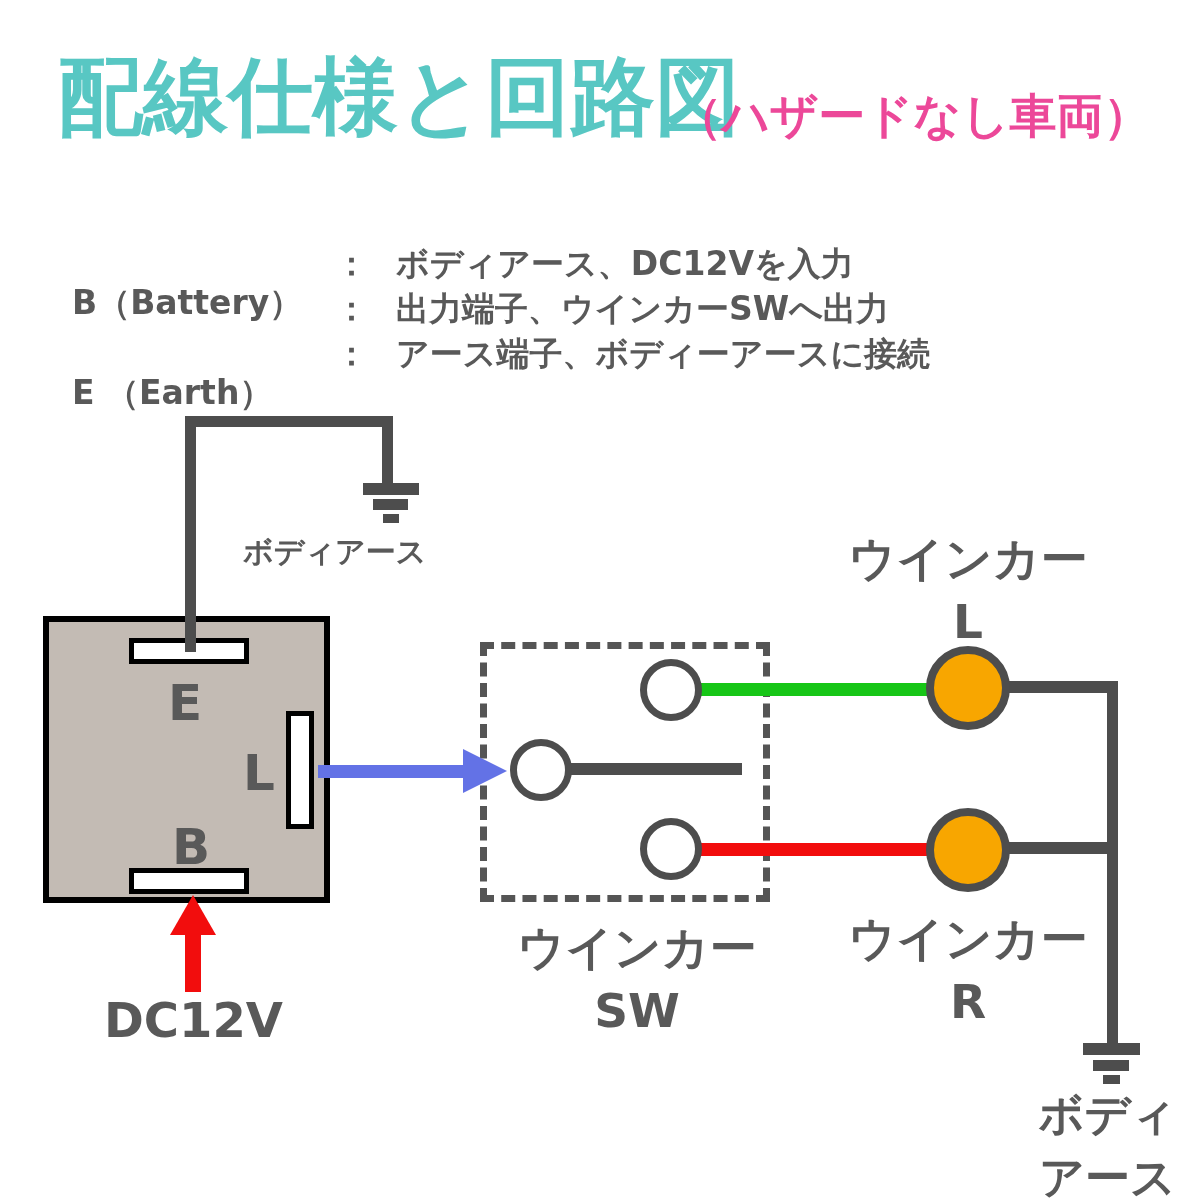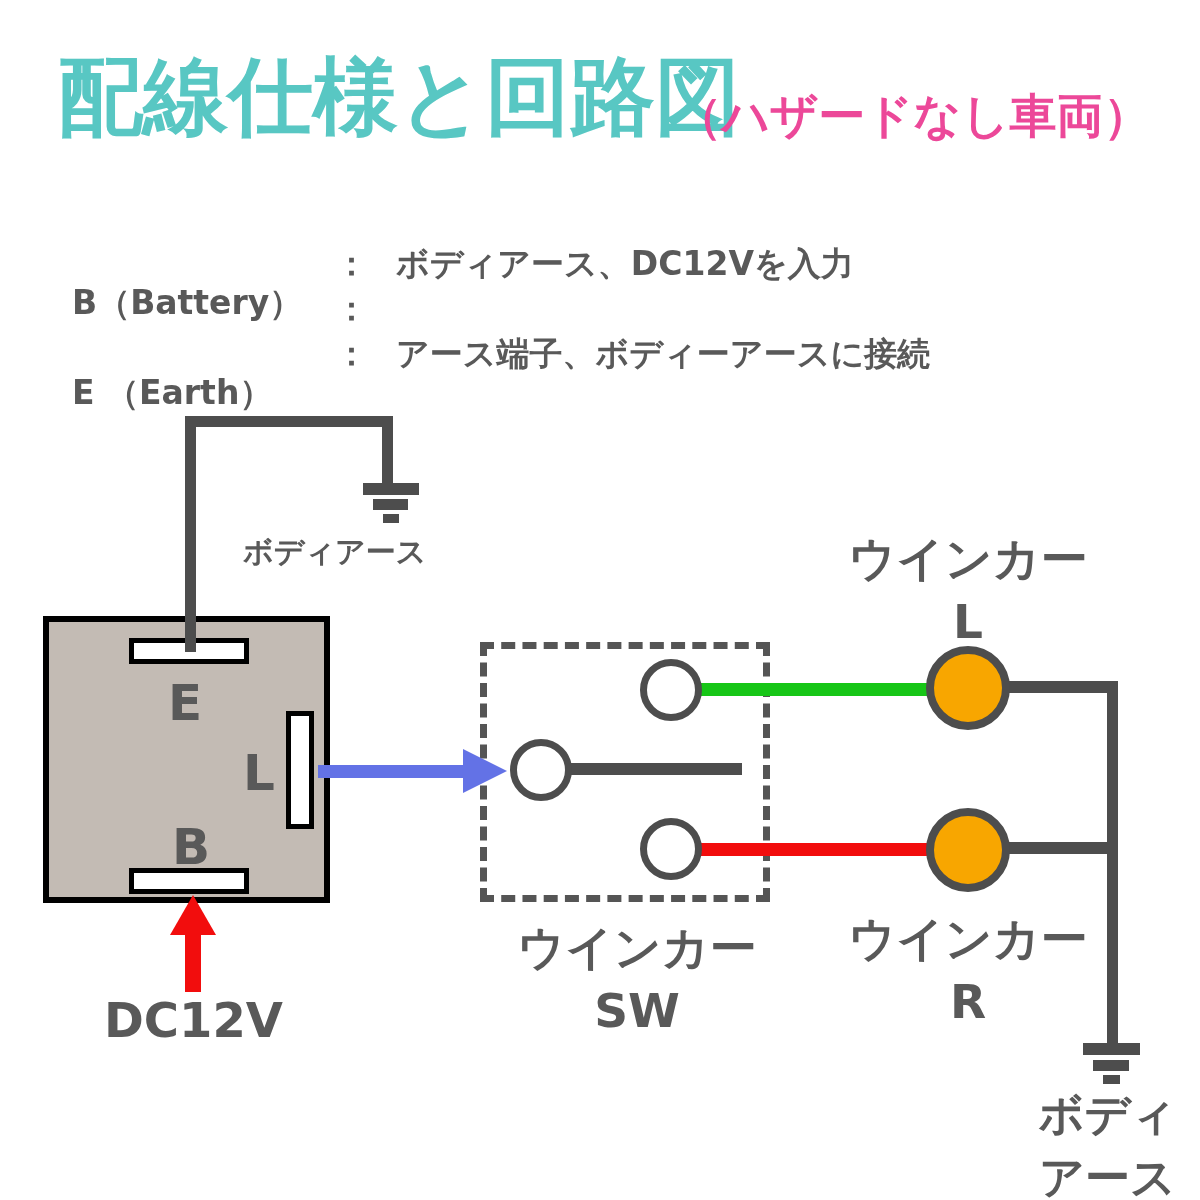--- a/index.html
+++ b/index.html
@@ -47,20 +47,21 @@
   <div class="abs title-sub">（ハザードなし車両）</div>
 
   <div class="abs legend">
     <div class="legend-row" style="top:0px;">
       <span class="term">B（Battery）</span>
       <span class="colon">：</span>
       <span class="desc">ボディアース、DC12Vを入力</span>
     </div>
     <div class="legend-row" style="top:45px;">
       <span class="colon">：</span>
+      <span class="desc">出力端子、ウインカーSWへ出力</span>
     </div>
     <div class="legend-row" style="top:90px;">
       <span class="term">E （Earth）</span>
       <span class="colon">：</span>
       <span class="desc">アース端子、ボディーアースに接続</span>
     </div>
   </div>
 
   <div class="abs wire" style="left:185px;top:416px;width:11px;height:236px;z-index:4;"></div>
   <div class="abs wire" style="left:185px;top:416px;width:208px;height:11px;z-index:4;"></div>

